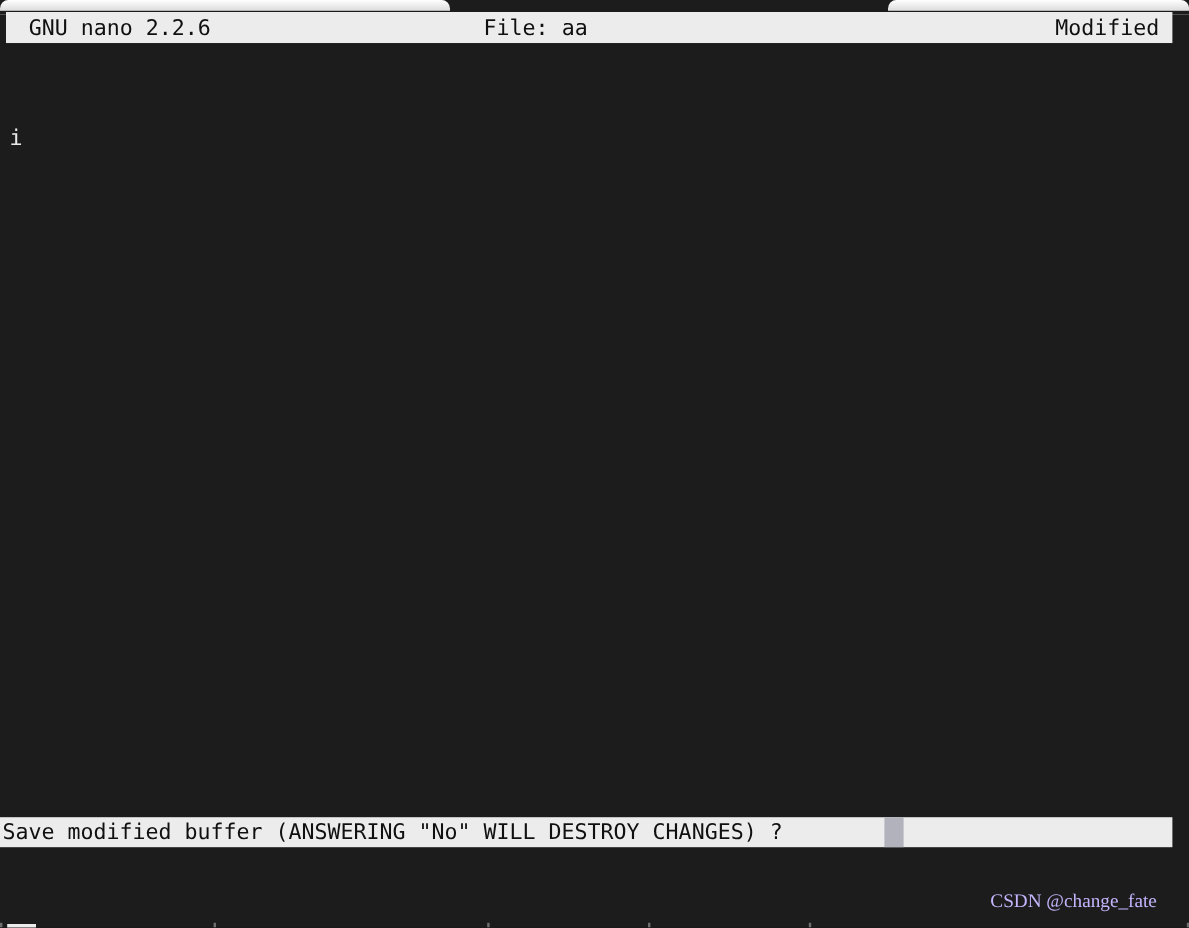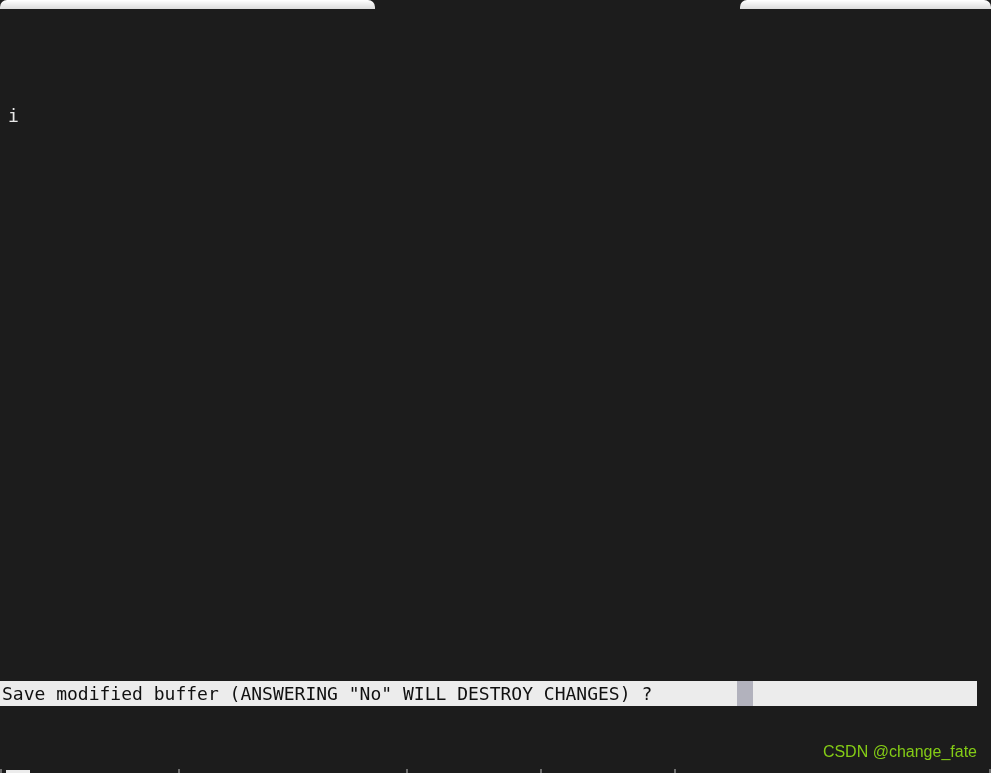--- a/index.html
+++ b/index.html
@@ -141,38 +141,43 @@
     position: absolute;
     top: 0;
     width: 2px; height: 4px;
     background: #6f6f6f;
     display: block;
   }
 
   
   .watermark {
     position: absolute;
-    right: 14px; top: 743px;
-    color: #84cc16;
-    font-family: Liberation Sans, sans-serif;
+    right: 27px; top: 743px;
+    color: #c4b5fd;
+    font-family: Liberation Serif, serif;
     font-size: 16px;
     white-space: pre;
   }
 </style>
 </head>
 <body>
 
 <div id="app">
 
   <div class="tabstrip">
     <div class="tab left"></div>
     <div class="tab right"></div>
     <div class="tabstrip-shadow"></div>
   </div>
 
+  <div class="titlebar">
+    <span class="version">GNU nano 2.2.6</span>
+    <span class="filename">File: aa</span>
+    <span class="status">Modified</span>
+  </div>
 
   <div class="editor">
     <div class="line">i</div>
   </div>
 
   <div class="promptbar">
     <span class="qtext">Save modified buffer (ANSWERING "No" WILL DESTROY CHANGES) ? </span>
   </div>
   <div class="prompt-cursor"></div>
 

